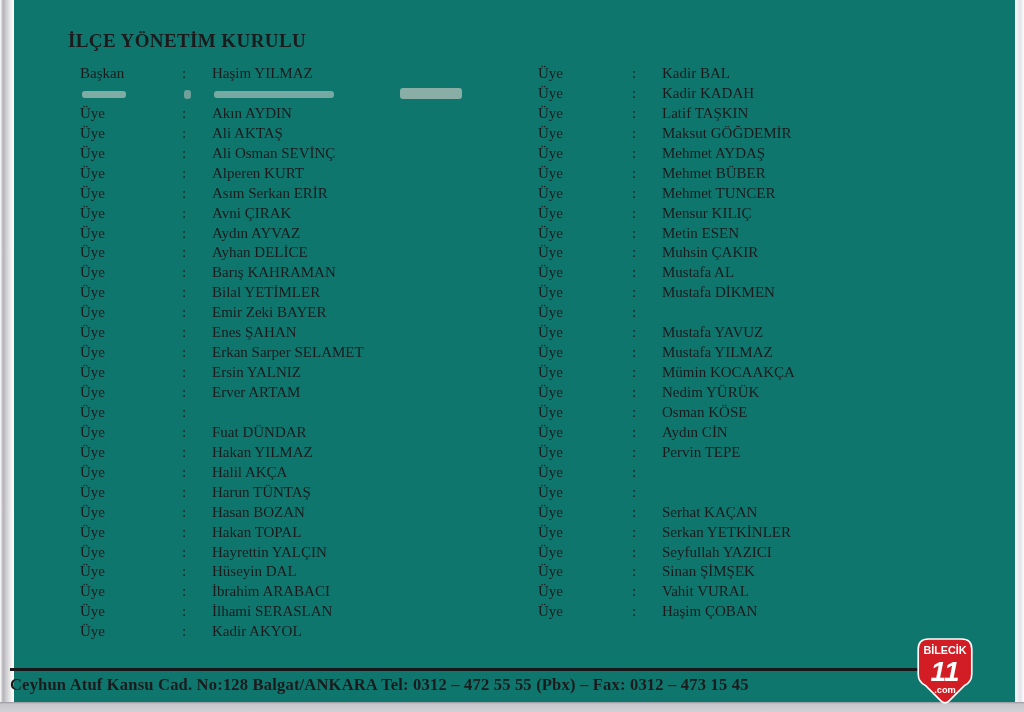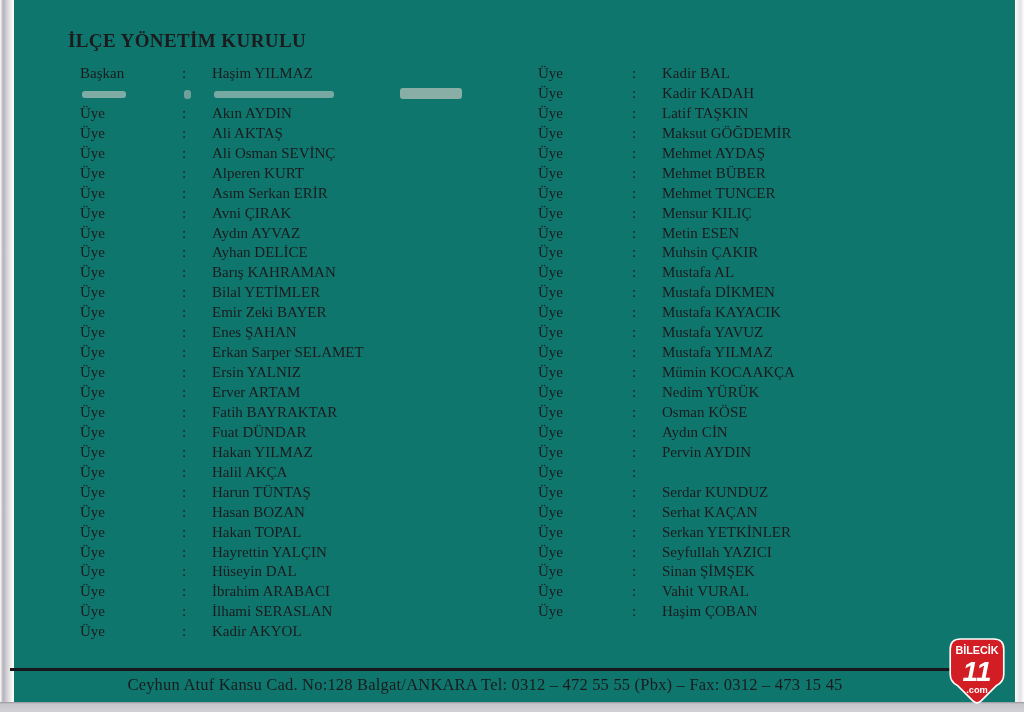--- a/index.html
+++ b/index.html
@@ -54,26 +54,26 @@
   .s2 { left:104px; top:6px; width:7px;   height:9px; background:#cfcbc6; opacity:.5; }
   .s3 { left:134px; top:7px; width:120px; height:7px; background:#e0dcd7; opacity:.5; }
   .s4 { left:320px; top:4px; width:62px;  height:11px; background:#eedcd4; opacity:.55; }
 
   .footer-rule {
     position:absolute; left:-4px; top:668px; width:942px; height:2.5px;
     background:#18181a;
   }
   .footer-text {
     position:absolute; left:-4px; top:675px; width:950px;
-    text-align:center; font-size:16.5px; font-weight:normal;
+    text-align:left; font-size:16.5px; font-weight:bold;
     letter-spacing:.2px; white-space:nowrap;
   }
 
   .logo {
-    position:absolute; left:935px; top:638px; width:56px; height:68px;
+    position:absolute; left:903px; top:638px; width:56px; height:68px;
     z-index:5;
   }
   .logo svg { display:block; width:100%; height:100%; }
   .logo text { font-family:"Liberation Sans","DejaVu Sans",sans-serif; }
 </style>
 </head>
 <body>
 
 <div class="edge-left"></div>
 <div class="edge-right"></div>
@@ -166,21 +166,20 @@
         <span class="name">Ersin YALNIZ</span>
       </div>
       <div class="row">
         <span class="role">Üye</span>
         <span class="colon">:</span>
         <span class="name">Erver ARTAM</span>
       </div>
       <div class="row">
         <span class="role">Üye</span>
         <span class="colon">:</span>
-        <span class="name">Fatih BAYRAKTAR</span>
       </div>
       <div class="row">
         <span class="role">Üye</span>
         <span class="colon">:</span>
         <span class="name">Fuat DÜNDAR</span>
       </div>
       <div class="row">
         <span class="role">Üye</span>
         <span class="colon">:</span>
         <span class="name">Hakan YILMAZ</span>
@@ -288,21 +287,20 @@
         <span class="name">Mustafa AL</span>
       </div>
       <div class="row">
         <span class="role">Üye</span>
         <span class="colon">:</span>
         <span class="name">Mustafa DİKMEN</span>
       </div>
       <div class="row">
         <span class="role">Üye</span>
         <span class="colon">:</span>
-        <span class="name">Mustafa KAYACIK</span>
       </div>
       <div class="row">
         <span class="role">Üye</span>
         <span class="colon">:</span>
         <span class="name">Mustafa YAVUZ</span>
       </div>
       <div class="row">
         <span class="role">Üye</span>
         <span class="colon">:</span>
         <span class="name">Mustafa YILMAZ</span>
@@ -323,30 +321,29 @@
         <span class="name">Osman KÖSE</span>
       </div>
       <div class="row">
         <span class="role">Üye</span>
         <span class="colon">:</span>
         <span class="name">Aydın CİN</span>
       </div>
       <div class="row">
         <span class="role">Üye</span>
         <span class="colon">:</span>
-        <span class="name">Pervin AYDIN</span>
-      </div>
-      <div class="row">
-        <span class="role">Üye</span>
-        <span class="colon">:</span>
-      </div>
-      <div class="row">
-        <span class="role">Üye</span>
-        <span class="colon">:</span>
-        <span class="name">Serdar KUNDUZ</span>
+        <span class="name">Pervin TEPE</span>
+      </div>
+      <div class="row">
+        <span class="role">Üye</span>
+        <span class="colon">:</span>
+      </div>
+      <div class="row">
+        <span class="role">Üye</span>
+        <span class="colon">:</span>
       </div>
       <div class="row">
         <span class="role">Üye</span>
         <span class="colon">:</span>
         <span class="name">Serhat KAÇAN</span>
       </div>
       <div class="row">
         <span class="role">Üye</span>
         <span class="colon">:</span>
         <span class="name">Serkan YETKİNLER</span>

